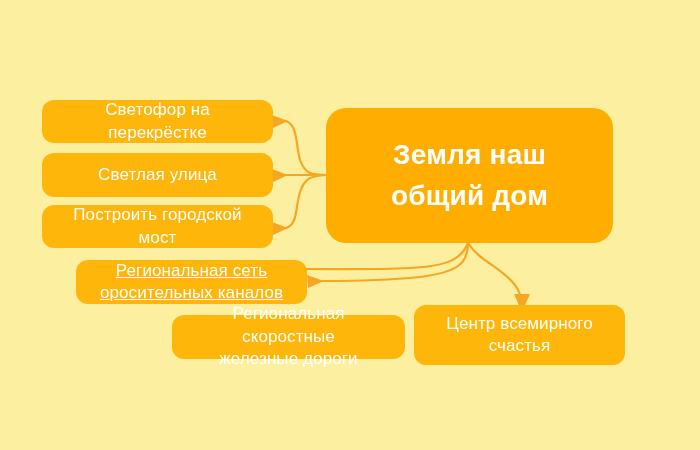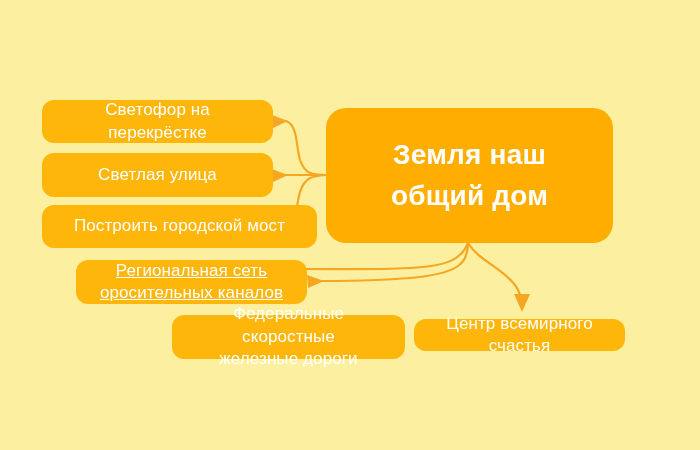--- a/index.html
+++ b/index.html
@@ -87,31 +87,31 @@
   </div>
 
   <div class="node node-branch" id="tpl-node-0" style="left: 42px; top: 100px; width: 231px; height: 43px; background: rgb(255, 182, 10);">
     <span class="node-label">Светофор на перекрёстке</span>
   </div>
 
   <div class="node node-branch" id="tpl-node-1" style="left: 42px; top: 153px; width: 231px; height: 44px; background: rgb(255, 182, 10);">
     <span class="node-label">Светлая улица</span>
   </div>
 
-  <div class="node node-branch" id="tpl-node-2" style="left: 42px; top: 205px; width: 275px; height: 43px; background: rgb(255, 182, 10);">
+  <div class="node node-branch" id="tpl-node-2" style="left: 42px; top: 205px; width: 231px; height: 43px; background: rgb(255, 182, 10);">
     <span class="node-label">Построить городской мост</span>
   </div>
 
   <div class="node node-branch" id="tpl-node-3" style="left: 76px; top: 260px; width: 231px; height: 44px; background: rgb(255, 182, 10); text-decoration: underline;">
     <span class="node-label">Региональная сеть
 оросительных каналов</span>
   </div>
 
   <div class="node node-branch" id="tpl-node-4" style="left: 172px; top: 315px; width: 233px; height: 44px; background: rgb(255, 182, 10);">
-    <span class="node-label">Федеральные скоростные
+    <span class="node-label">Региональная скоростные
 железные дороги</span>
   </div>
 
-  <div class="node node-branch" id="tpl-node-5" style="left: 414px; top: 319px; width: 211px; height: 32px; background: rgb(255, 182, 10);">
+  <div class="node node-branch" id="tpl-node-5" style="left: 414px; top: 305px; width: 211px; height: 60px; background: rgb(255, 182, 10);">
     <span class="node-label">Центр всемирного счастья</span>
   </div>
 
 </div>
 
 </body></html>

